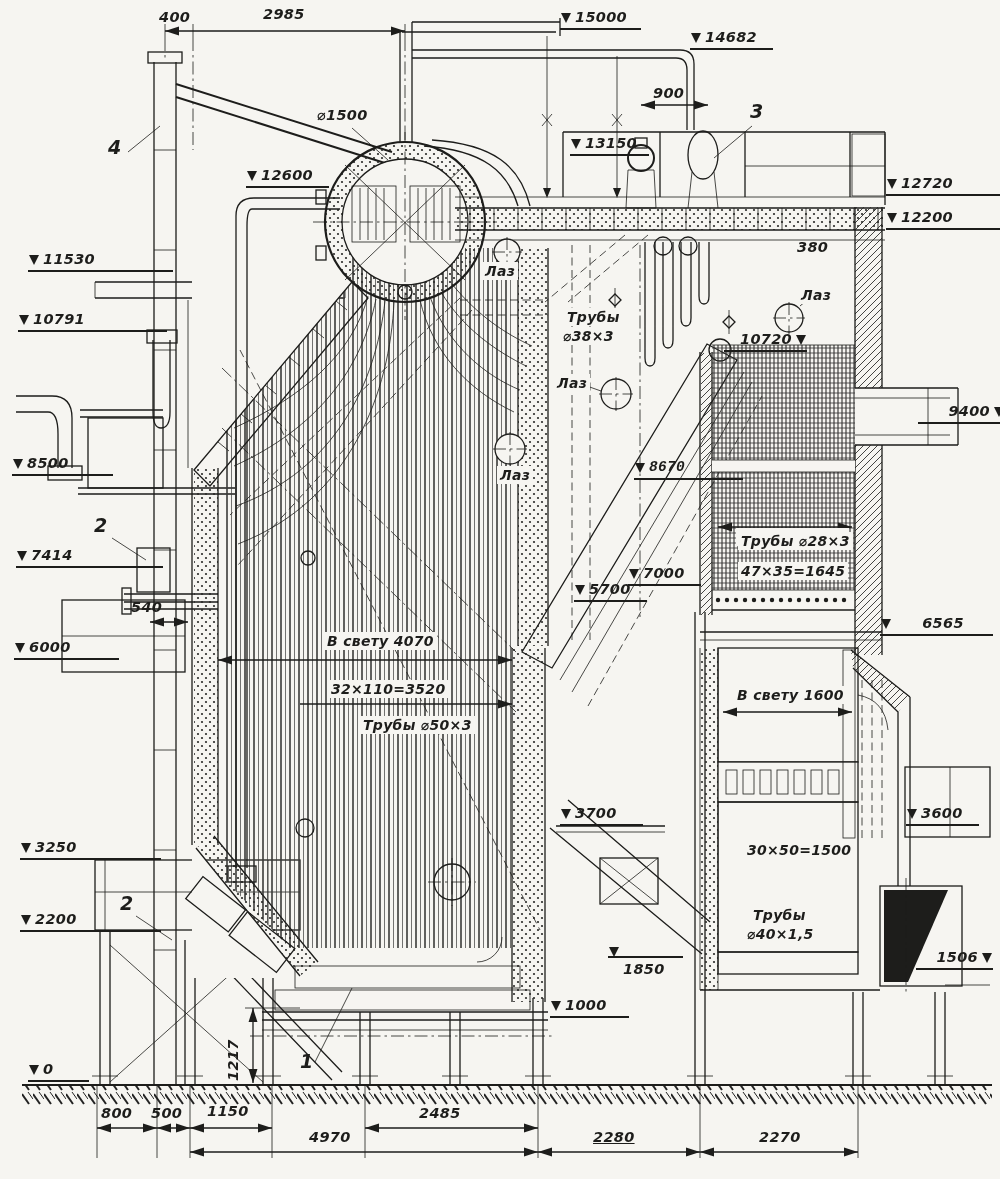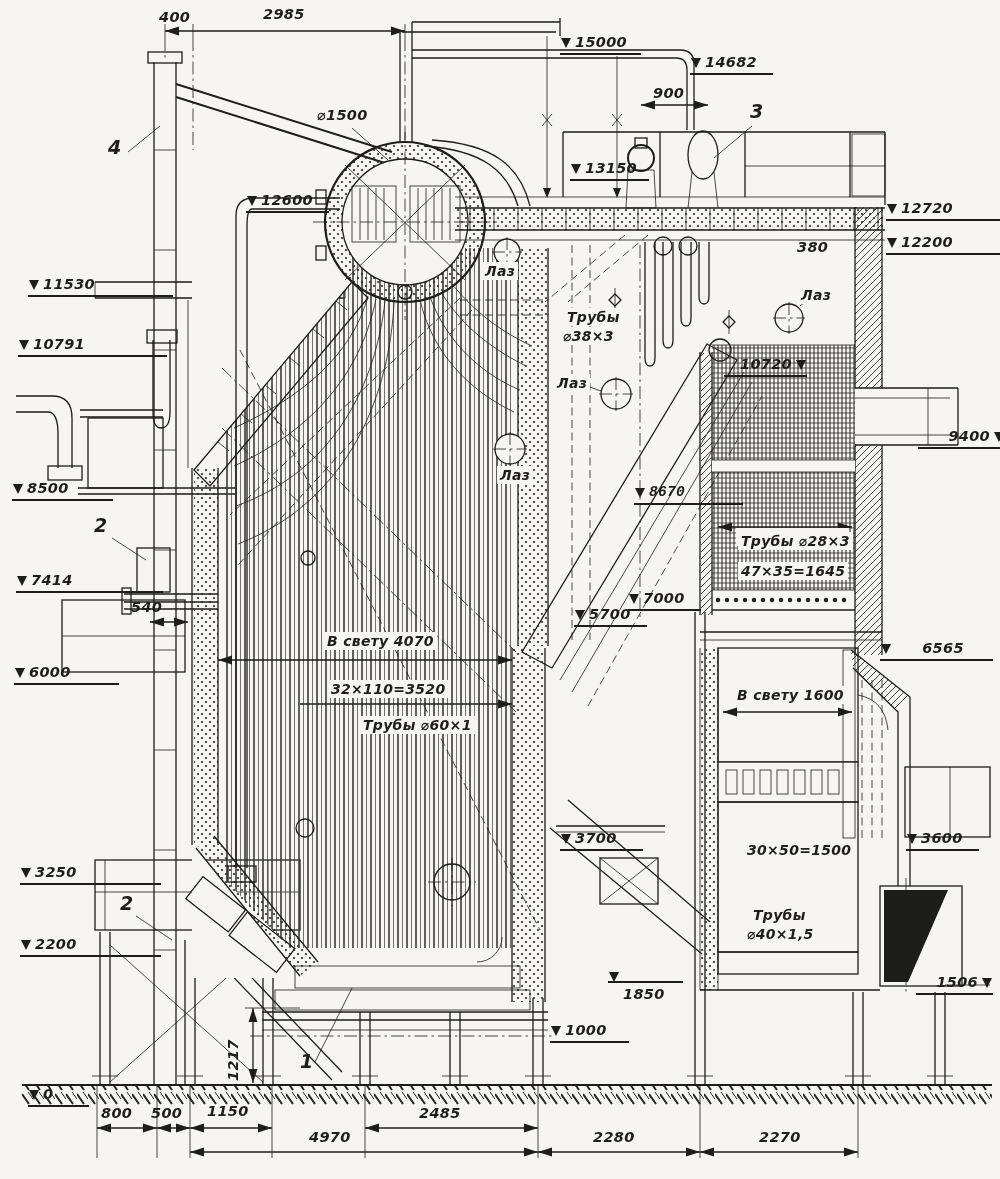--- a/index.html
+++ b/index.html
@@ -3,21 +3,21 @@
 <meta charset="utf-8">
 <style>
   :root{--paper:#f6f5f1;--ink:#1d1d1b;}
   html,body{margin:0;padding:0;background:#fff;}
   #stage{position:relative;width:1000px;height:1179px;background:var(--paper);overflow:hidden;
          font-family:"DejaVu Sans",sans-serif;}
   #stage svg{position:absolute;left:0;top:0;}
   #overlay{position:absolute;left:0;top:0;width:1000px;height:1179px;}
   .ann{position:absolute;font:700 italic 14.5px "DejaVu Sans",sans-serif;color:var(--ink);
        white-space:nowrap;letter-spacing:.3px;transform-origin:0 0;line-height:18px;}
-  .elev{border-bottom:2px solid var(--ink);padding:0 2px 0 15px;height:20px;margin-top:25px;}
+  .elev{border-bottom:2px solid var(--ink);padding:0 2px 0 15px;height:20px;}
   .elev::before{content:"";position:absolute;left:1px;bottom:0;width:0;height:0;
        border:5.5px solid transparent;border-top:10px solid var(--ink);}
   .elev.right{padding:0 15px 0 2px;text-align:right;}
   .elev.right::before{left:auto;right:1px;}
   .elev.top{border-bottom:0;border-top:2px solid var(--ink);padding-top:2px;}
   .elev.top::before{bottom:auto;top:-11px;}
   .dim{padding:0 1px;}
   .note{background:var(--paper);padding:0 3px;font-size:14px;}
   .part{font-size:19px;}
   
@@ -341,29 +341,29 @@
       <div class="ann dim" style="left: 158px; top: 8px;">400</div>
       <div class="ann dim" style="left: 262px; top: 5px;">2985</div>
       <div class="ann dim" style="left: 652px; top: 84px;">900</div>
       <div class="ann dim" style="left: 796px; top: 238px;">380</div>
       <div class="ann dim" style="left: 130px; top: 598px;">540</div>
       <div class="ann dim" style="left: 100px; top: 1104px;">800</div>
       <div class="ann dim" style="left: 150px; top: 1104px;">500</div>
       <div class="ann dim" style="left: 206px; top: 1102px;">1150</div>
       <div class="ann dim" style="left: 418px; top: 1104px;">2485</div>
       <div class="ann dim" style="left: 308px; top: 1128px;">4970</div>
-      <div class="ann dim" style="left: 592px; top: 1128px;">2280</div>
+      <div class="ann dim" style="left: 592px; top: 1128px; text-decoration: underline;">2280</div>
       <div class="ann dim" style="left: 758px; top: 1128px;">2270</div>
       <div class="ann dim" style="left: 224px; top: 1082px; transform: rotate(-90deg);">1217</div>
       <div class="ann dim" style="left: 316px; top: 106px;">⌀1500</div>
       <div class="ann note" style="left: 564px; top: 308px;">Трубы</div>
       <div class="ann note" style="left: 560px; top: 327px;">⌀38×3</div>
       <div class="ann note" style="left: 324px; top: 632px;">В свету 4070</div>
       <div class="ann note" style="left: 328px; top: 680px;">32×110=3520</div>
-      <div class="ann note" style="left: 360px; top: 716px;">Трубы ⌀60×1</div>
+      <div class="ann note" style="left: 360px; top: 716px;">Трубы ⌀50×3</div>
       <div class="ann note" style="left: 736px; top: 528px; text-decoration: underline;">В свету 1690</div>
       <div class="ann note" style="left: 738px; top: 532px;">Трубы ⌀28×3</div>
       <div class="ann note" style="left: 738px; top: 562px;">47×35=1645</div>
       <div class="ann note" style="left: 734px; top: 686px;">В свету 1600</div>
       <div class="ann note" style="left: 744px; top: 841px;">30×50=1500</div>
       <div class="ann note" style="left: 750px; top: 906px;">Трубы</div>
       <div class="ann note" style="left: 744px; top: 925px;">⌀40×1,5</div>
       <div class="ann note" style="left: 482px; top: 262px;">Лаз</div>
       <div class="ann note" style="left: 554px; top: 374px;">Лаз</div>
       <div class="ann note" style="left: 497px; top: 466px;">Лаз</div>

